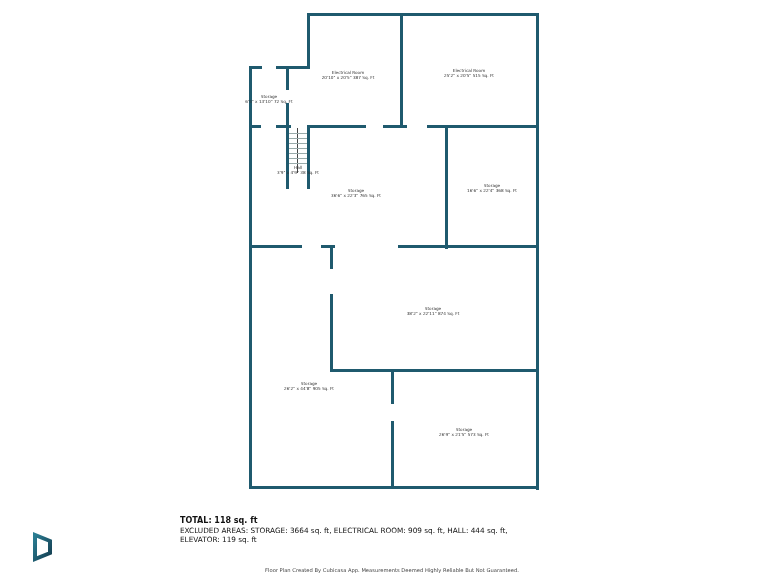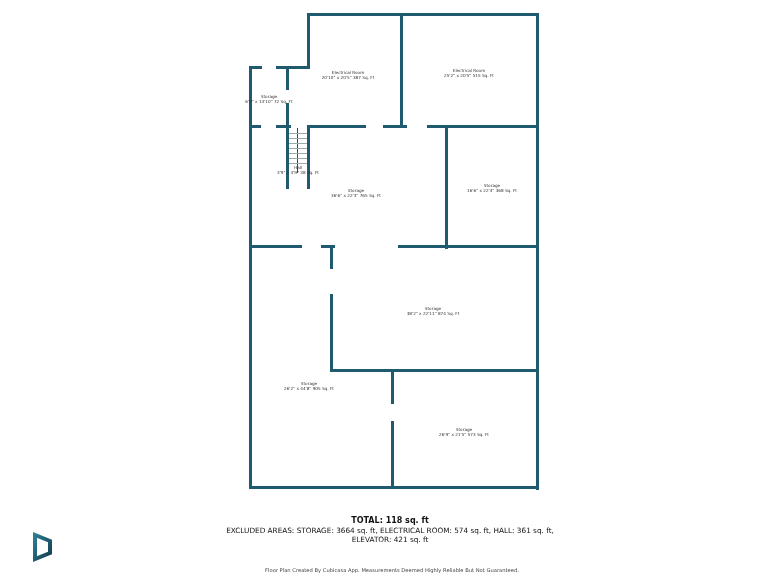--- a/index.html
+++ b/index.html
@@ -9,21 +9,21 @@
   }
   #plan { position:absolute; left:0; top:0; width:784px; height:500px; }
   .wall { background:#1f5a6e; position:absolute; }
   .room-label {
     position:absolute; text-align:center; font-size:4.2px; line-height:5px; color:#333;
     white-space:nowrap; transform:translateX(-50%);
   }
   .stair-line { position:absolute; height:1px; background:#9aa; }
   .stair-rail { position:absolute; width:1px; background:#444; }
   #summary {
-    position:absolute; left:190px; width:400px; top:516px; text-align:center;
+    position:absolute; left:180px; width:400px; top:516px; 
     font-size:7.3px; line-height:9.6px; color:#111;
   }
   #summary .total { font-weight:bold; font-size:8px; }
   #credit {
     position:absolute; left:192px; width:400px; top:567px; text-align:center;
     font-size:5.2px; color:#444;
   }
   #logo { position:absolute; left:24px; top:531px; width:32px; height:32px; }
 </style>
 </head>
@@ -122,17 +122,17 @@
       </linearGradient>
     </defs>
     <path d="M3 9 L3 25" stroke="url(#lg)" stroke-width="4" fill="none" stroke-linecap="square"></path>
     <path d="M11 4 L11 28 L26 22 L26 10 Z" stroke="url(#lg)" stroke-width="4" fill="none" stroke-linejoin="miter"></path>
     <path d="M11 16 L18 16" stroke="url(#lg)" stroke-width="3" fill="none"></path>
   </svg>
 </div>
 
 <div id="summary">
   <div class="total">TOTAL: 118 sq. ft</div>
-  <div>EXCLUDED AREAS: STORAGE: 3664 sq. ft, ELECTRICAL ROOM: 574 sq. ft, HALL: 361 sq. ft,</div>
-  <div>ELEVATOR: 421 sq. ft</div>
+  <div>EXCLUDED AREAS: STORAGE: 3664 sq. ft, ELECTRICAL ROOM: 909 sq. ft, HALL: 444 sq. ft,</div>
+  <div>ELEVATOR: 119 sq. ft</div>
 </div>
 
 <div id="credit">Floor Plan Created By Cubicasa App. Measurements Deemed Highly Reliable But Not Guaranteed.</div>
 
 </body></html>

